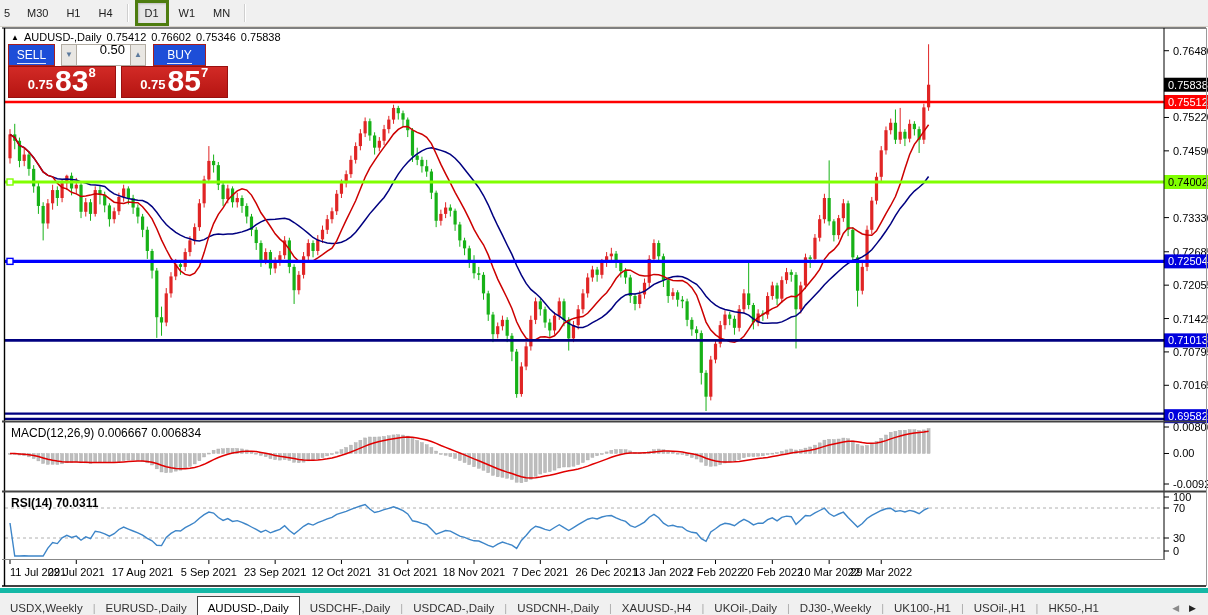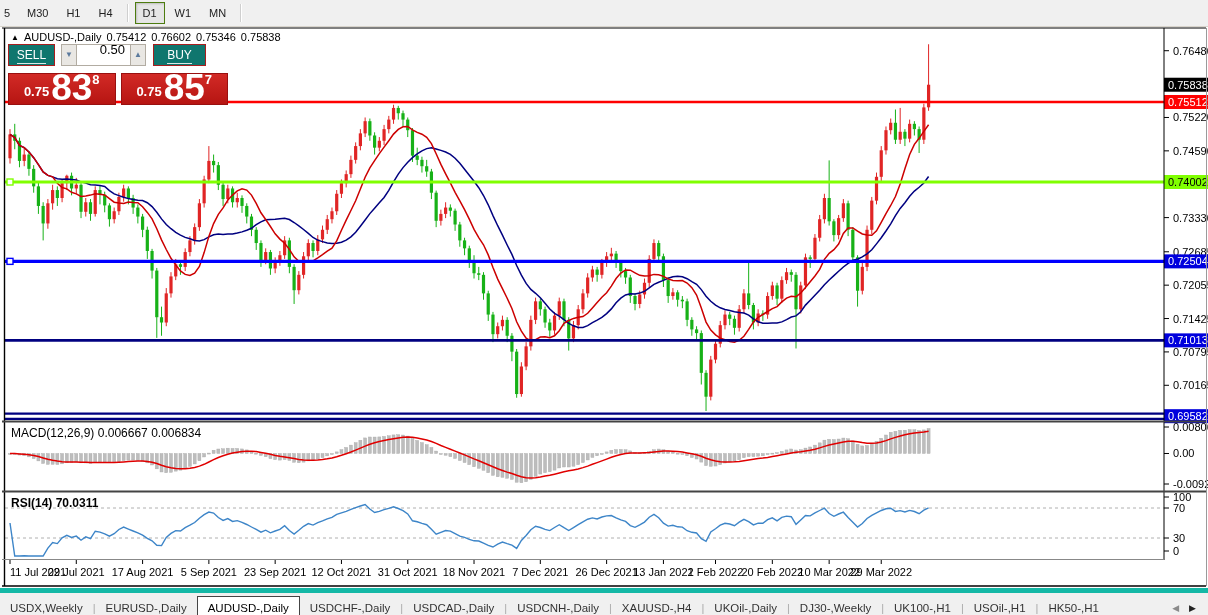--- a/index.html
+++ b/index.html
@@ -2,48 +2,48 @@
 <html><head>
 <meta charset="utf-8">
 <style>
   html,body{margin:0;padding:0;}
   body{width:1208px;height:615px;position:relative;overflow:hidden;background:#fff;
        font-family:"Liberation Sans",sans-serif;-webkit-font-smoothing:antialiased;}
   
   .toolbar{position:absolute;left:0;top:0;width:1208px;height:26px;background:#f0f0f0;
            border-bottom:1px solid #d8d4cc;display:flex;align-items:center;z-index:5;}
   .tfbtn{font-size:11px;color:#222;padding:4px 7px;margin:0 1px;border:1px solid transparent;cursor:default;}
-  .tfbtn.pressed{background:#e6e6e6;border:1px solid #4d7c0f;box-shadow:inset 1px 1px 2px rgba(0,0,0,.18);}
+  .tfbtn.pressed{background:#e6e6e6;border:3px solid #4d7c0f;box-shadow:inset 1px 1px 2px rgba(0,0,0,.18);}
   .tfbtn.clipped{width:10px;overflow:hidden;padding-left:2px;padding-right:2px;}
   .tbsep{width:1px;height:18px;background:#cfcfcf;border-right:1px solid #fff;margin:0 5px;}
   
   #chart-svg{position:absolute;left:0;top:0;z-index:1;}
   
   .chart-title{position:absolute;left:11px;top:31px;z-index:6;font-size:11px;color:#000;
                display:flex;align-items:center;gap:5px;white-space:nowrap;}
   .chart-title .tri{font-size:8px;}
   
   .trade-panel{position:absolute;left:8px;top:44px;width:220px;z-index:6;}
   .tp-row1{display:flex;height:22px;}
-  .tp-btn{background:#0f766e;color:#fff;font-size:12px;text-align:center;line-height:21px;
+  .tp-btn{background:#1d4ed8;color:#fff;font-size:12px;text-align:center;line-height:21px;
           border:1px solid #a81e1e;box-sizing:border-box;cursor:pointer;}
   .tp-btn span{border-bottom:1px solid rgba(255,255,255,.85);padding-bottom:1px;}
   .tp-sell{width:47px;}
   .tp-buy{width:53px;margin-left:7px;}
   .tp-spin{display:flex;margin-left:6px;}
   .tp-arrow{width:16px;background:#e9e7e3;border:1px solid #b2aca2;box-sizing:border-box;
             font-size:8px;color:#5b7a9d;text-align:center;line-height:20px;cursor:pointer;}
   .tp-input{width:48px;border:1px solid #b2aca2;border-left:none;border-right:none;
             font-size:13px;text-align:right;padding:0 5px 11px 0;font-family:"Liberation Sans",sans-serif;}
-  .tp-row2{display:flex;margin-top:7px;gap:5px;}
+  .tp-row2{display:flex;gap:5px;}
   .tp-price{width:110px;height:32px;background:linear-gradient(#d22a26,#b61512);border:1px solid #991010;
             box-sizing:border-box;color:#fff;display:flex;align-items:flex-end;justify-content:center;
             padding-bottom:2px;cursor:pointer;}
   .tp-price .small{font-size:13px;font-weight:bold;margin-right:2px;line-height:20px;}
-  .tp-price .big{font-size:37px;font-weight:bold;line-height:28px;}
+  .tp-price .big{font-size:30px;font-weight:bold;line-height:28px;}
   .tp-price .sup{font-size:13px;font-weight:bold;align-self:flex-start;line-height:12px;}
   
   .ind-label{position:absolute;left:11px;z-index:6;font-size:12px;color:#000;white-space:nowrap;}
   #macd-label{top:426px;}
   #rsi-label{top:496px;font-weight:bold;}
   
   .tabbar{position:absolute;left:0;top:588px;width:1208px;height:27px;background:#f0f0f0;
           display:flex;align-items:flex-end;z-index:5;border-top:5px solid #14b8a6;}
   .tab{font-size:11.5px;color:#333;padding:4px 10px 6px 10px;white-space:nowrap;cursor:pointer;}
   .tab.active{background:#fff;border:1px solid #444;border-bottom:none;color:#000;padding-top:5px;}

